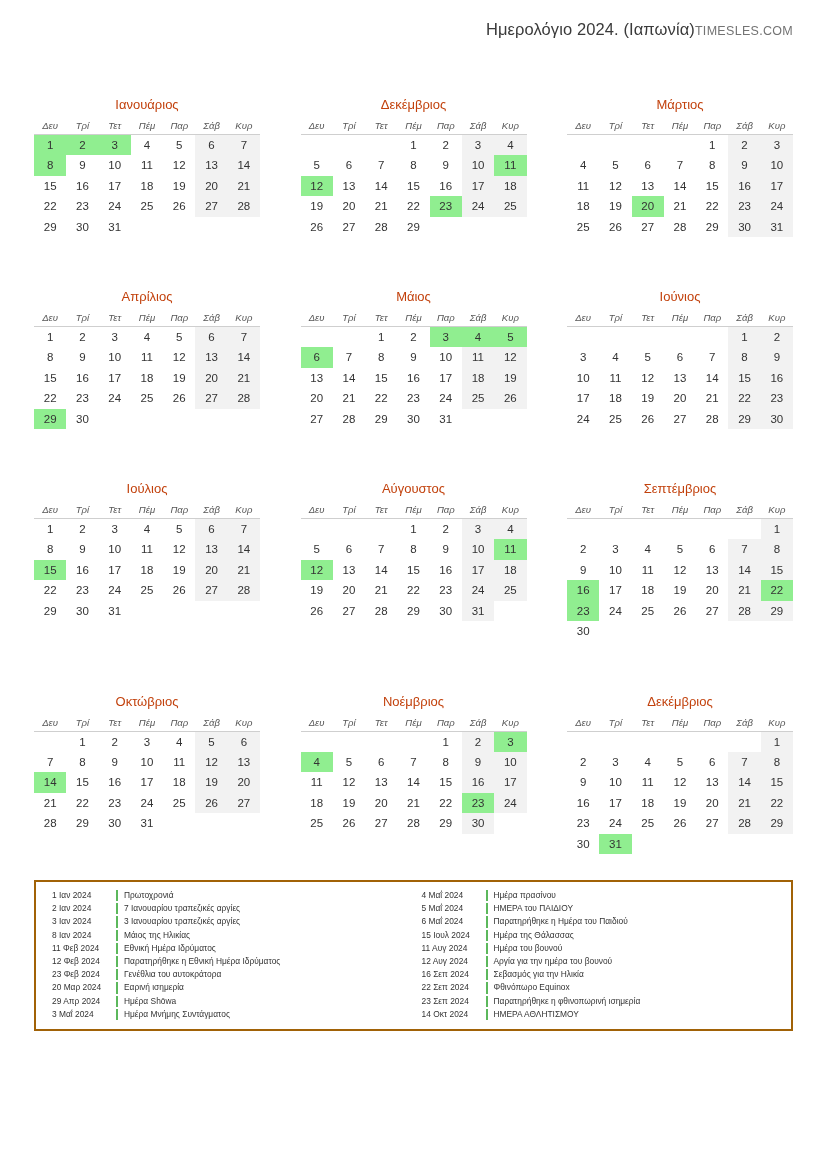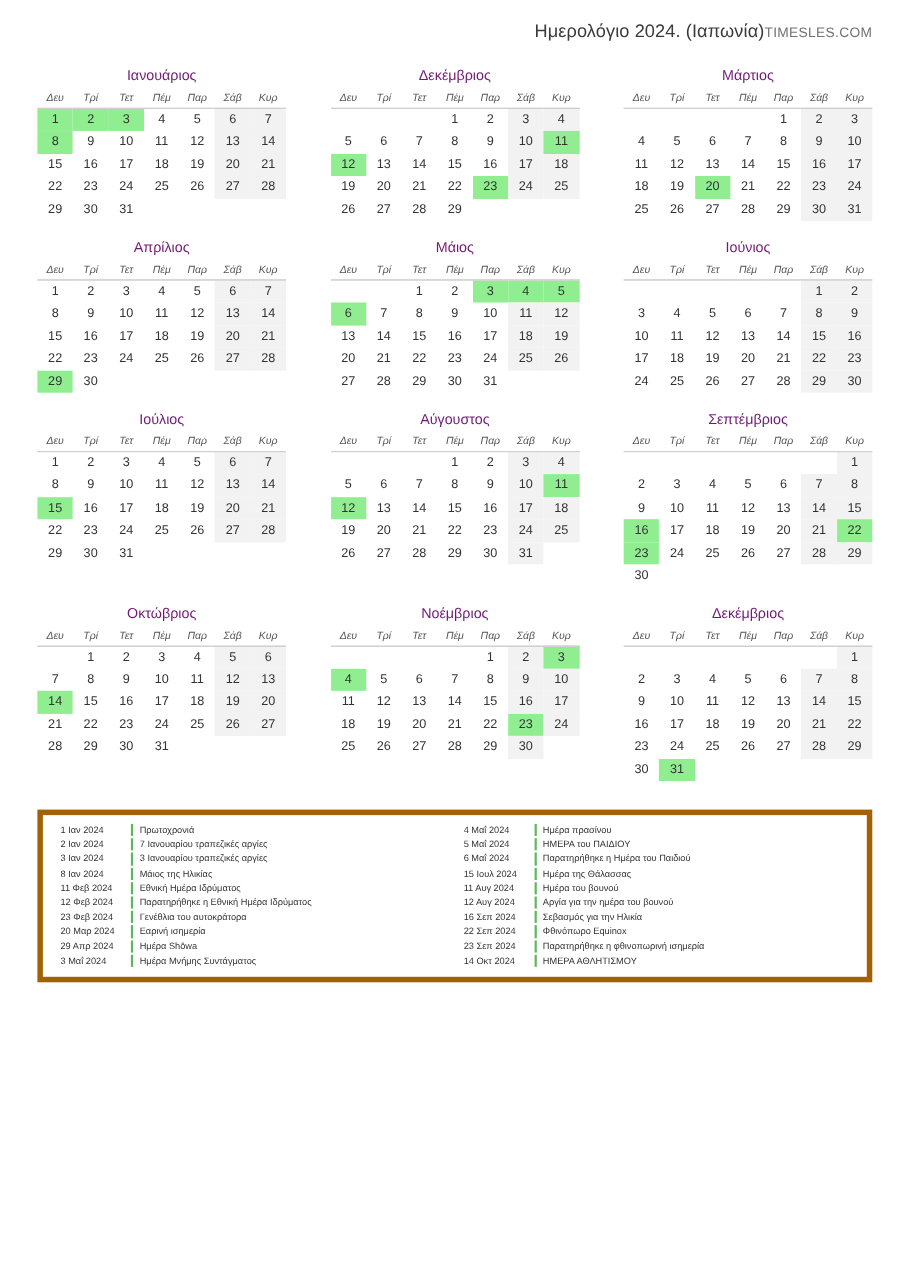--- a/index.html
+++ b/index.html
@@ -39,23 +39,24 @@
   .row {
     display: flex;
     justify-content: space-between;
     margin-bottom: 12px;
   }
   .month {
     width: 226px;
   }
   .month-name {
     text-align: center;
-    color: #701a75;
+    color: #c2410c;
     font-size: 13px;
     padding: 4px 0 6px 0;
+    margin-top: 36px;
   }
   table.cal {
     border-collapse: collapse;
     width: 226px;
     table-layout: fixed;
   }
   table.cal th {
     font-size: 9.5px;
     font-weight: normal;
     color: #555555;
@@ -72,21 +73,21 @@
     padding: 0;
     vertical-align: middle;
   }
   table.cal td.we { background: #f2f2f2; }
   table.cal td.hl { background: #90ee90; }
   table.cal td.empty { background: transparent; }
 
   
   .legend {
     margin-top: 14px;
-    border: 5px solid #a16207;
+    border: 2px solid #a16207;
     padding: 7px 8px 8px 8px;
     display: flex;
     gap: 0;
   }
   .legend-col {
     width: 50%;
     display: flex;
     flex-direction: column;
   }
   .legend-item {

